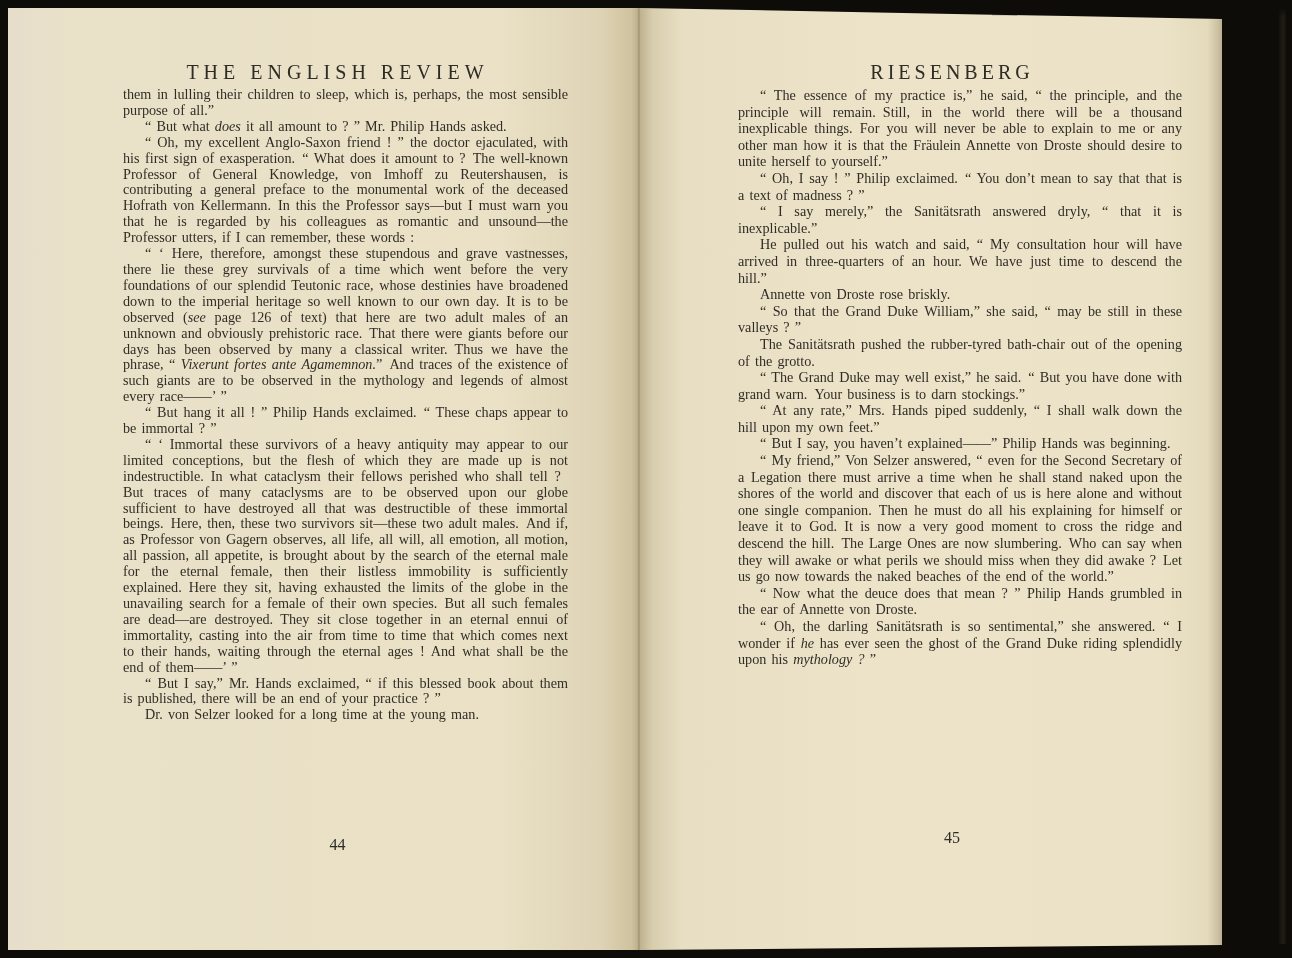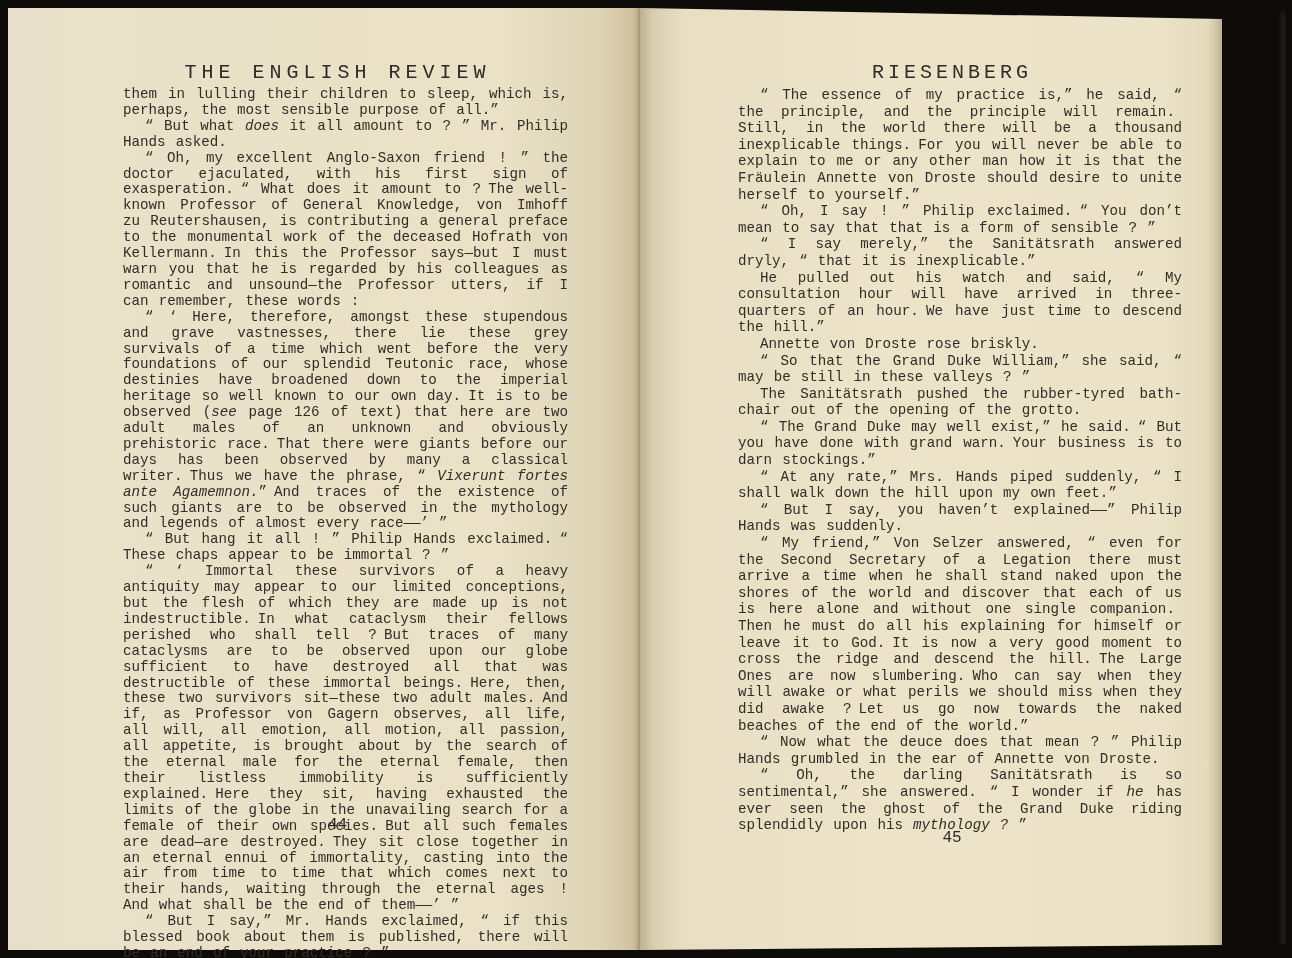--- a/index.html
+++ b/index.html
@@ -14,21 +14,20 @@
   .scan {
     position: relative;
     width: 1292px;
     height: 958px;
     background: #0d0c09;
   }
   .page {
     position: absolute;
     top: 8px;
     height: 942px;
-    font-family: Liberation Mono, monospace;
   }
   .page-left {
     left: 8px;
     width: 630px;
     background: linear-gradient(to right,
       #e6decb 0%, #e9e1c8 10%, #eae1c6 78%,
       #ded3b5 94%, #cfc29f 99%, #bdb08c 100%);
   }
   .page-right {
     left: 641px;
@@ -71,21 +70,21 @@
   .page-right .text-block { left: 89px; width: 444px; line-height: 16.6px; }
   .para { margin: 0; }
   .para.indent { text-indent: 22px; }
   .para i { font-style: italic; }
   .page-number {
     position: absolute;
     text-align: center;
     font-size: 16px;
     color: #2e2b25;
   }
-  .page-left .page-number { left: 107px; width: 445px; top: 808px; }
+  .page-left .page-number { left: 107px; width: 445px; top: 828px; }
   .page-right .page-number { left: 89px; width: 444px; top: 821px; }
   .page-edge-line {
     position: absolute;
     top: 9px;
     left: 1278px;
     width: 8px;
     height: 935px;
     background: linear-gradient(to right, rgba(0,0,0,0), rgba(90,80,60,0.25) 60%, rgba(30,26,18,0.55));
     pointer-events: none;
   }
@@ -118,29 +117,29 @@
       </div>
     <div class="page-number">44</div>
   </div>
 
   <div class="gutter-seam"></div>
 
   <div class="page page-right">
     <div class="running-head">RIESENBERG</div>
     <div class="text-block">
         <p class="para indent"><span>“ The essence of my practice is,” he said, “ the principle, and the principle will remain. Still, in the world there will be a thousand inexplicable things. For you will never be able to explain to me or any other man how it is that the Fräulein Annette von Droste should desire to unite herself to yourself.”</span></p>
-        <p class="para indent"><span>“ Oh, I say ! ” Philip exclaimed. “ You don’t mean to say that that is a form of sensible ? ”</span></p>
+        <p class="para indent"><span>“ Oh, I say ! ” Philip exclaimed. “ You don’t mean to say that that is a text of madness ? ”</span></p>
         <p class="para indent"><span>“ I say merely,” the Sanitätsrath answered dryly, “ that it is inexplicable.”</span></p>
         <p class="para indent"><span>He pulled out his watch and said, “ My consultation hour will have arrived in three-quarters of an hour. We have just time to descend the hill.”</span></p>
         <p class="para indent"><span>Annette von Droste rose briskly.</span></p>
         <p class="para indent"><span>“ So that the Grand Duke William,” she said, “ may be still in these valleys ? ”</span></p>
         <p class="para indent"><span>The Sanitätsrath pushed the rubber-tyred bath-chair out of the opening of the grotto.</span></p>
         <p class="para indent"><span>“ The Grand Duke may well exist,” he said. “ But you have done with grand warn. Your business is to darn stockings.”</span></p>
         <p class="para indent"><span>“ At any rate,” Mrs. Hands piped suddenly, “ I shall walk down the hill upon my own feet.”</span></p>
-        <p class="para indent"><span>“ But I say, you haven’t explained——” Philip Hands was suddenly.</span></p>
+        <p class="para indent"><span>“ But I say, you haven’t explained——” Philip Hands was beginning.</span></p>
         <p class="para indent"><span>“ My friend,” Von Selzer answered, “ even for the Second Secretary of a Legation there must arrive a time when he shall stand naked upon the shores of the world and discover that each of us is here alone and without one single companion. Then he must do all his explaining for himself or leave it to God. It is now a very good moment to cross the ridge and descend the hill. The Large Ones are now slumbering. Who can say when they will awake or what perils we should miss when they did awake ? Let us go now towards the naked beaches of the end of the world.”</span></p>
         <p class="para indent"><span>“ Now what the deuce does that mean ? ” Philip Hands grumbled in the ear of Annette von Droste.</span></p>
         <p class="para indent"><span>“ Oh, the darling Sanitätsrath is so sentimental,” she answered. “ I wonder if </span><i>he</i><span> has ever seen the ghost of the Grand Duke riding splendidly upon his </span><i>mythology ?</i><span> ”</span></p>
       </div>
     <div class="page-number">45</div>
   </div>
 
   <div class="page-edge-line"></div>
   <div class="corner-shade"></div>
 

